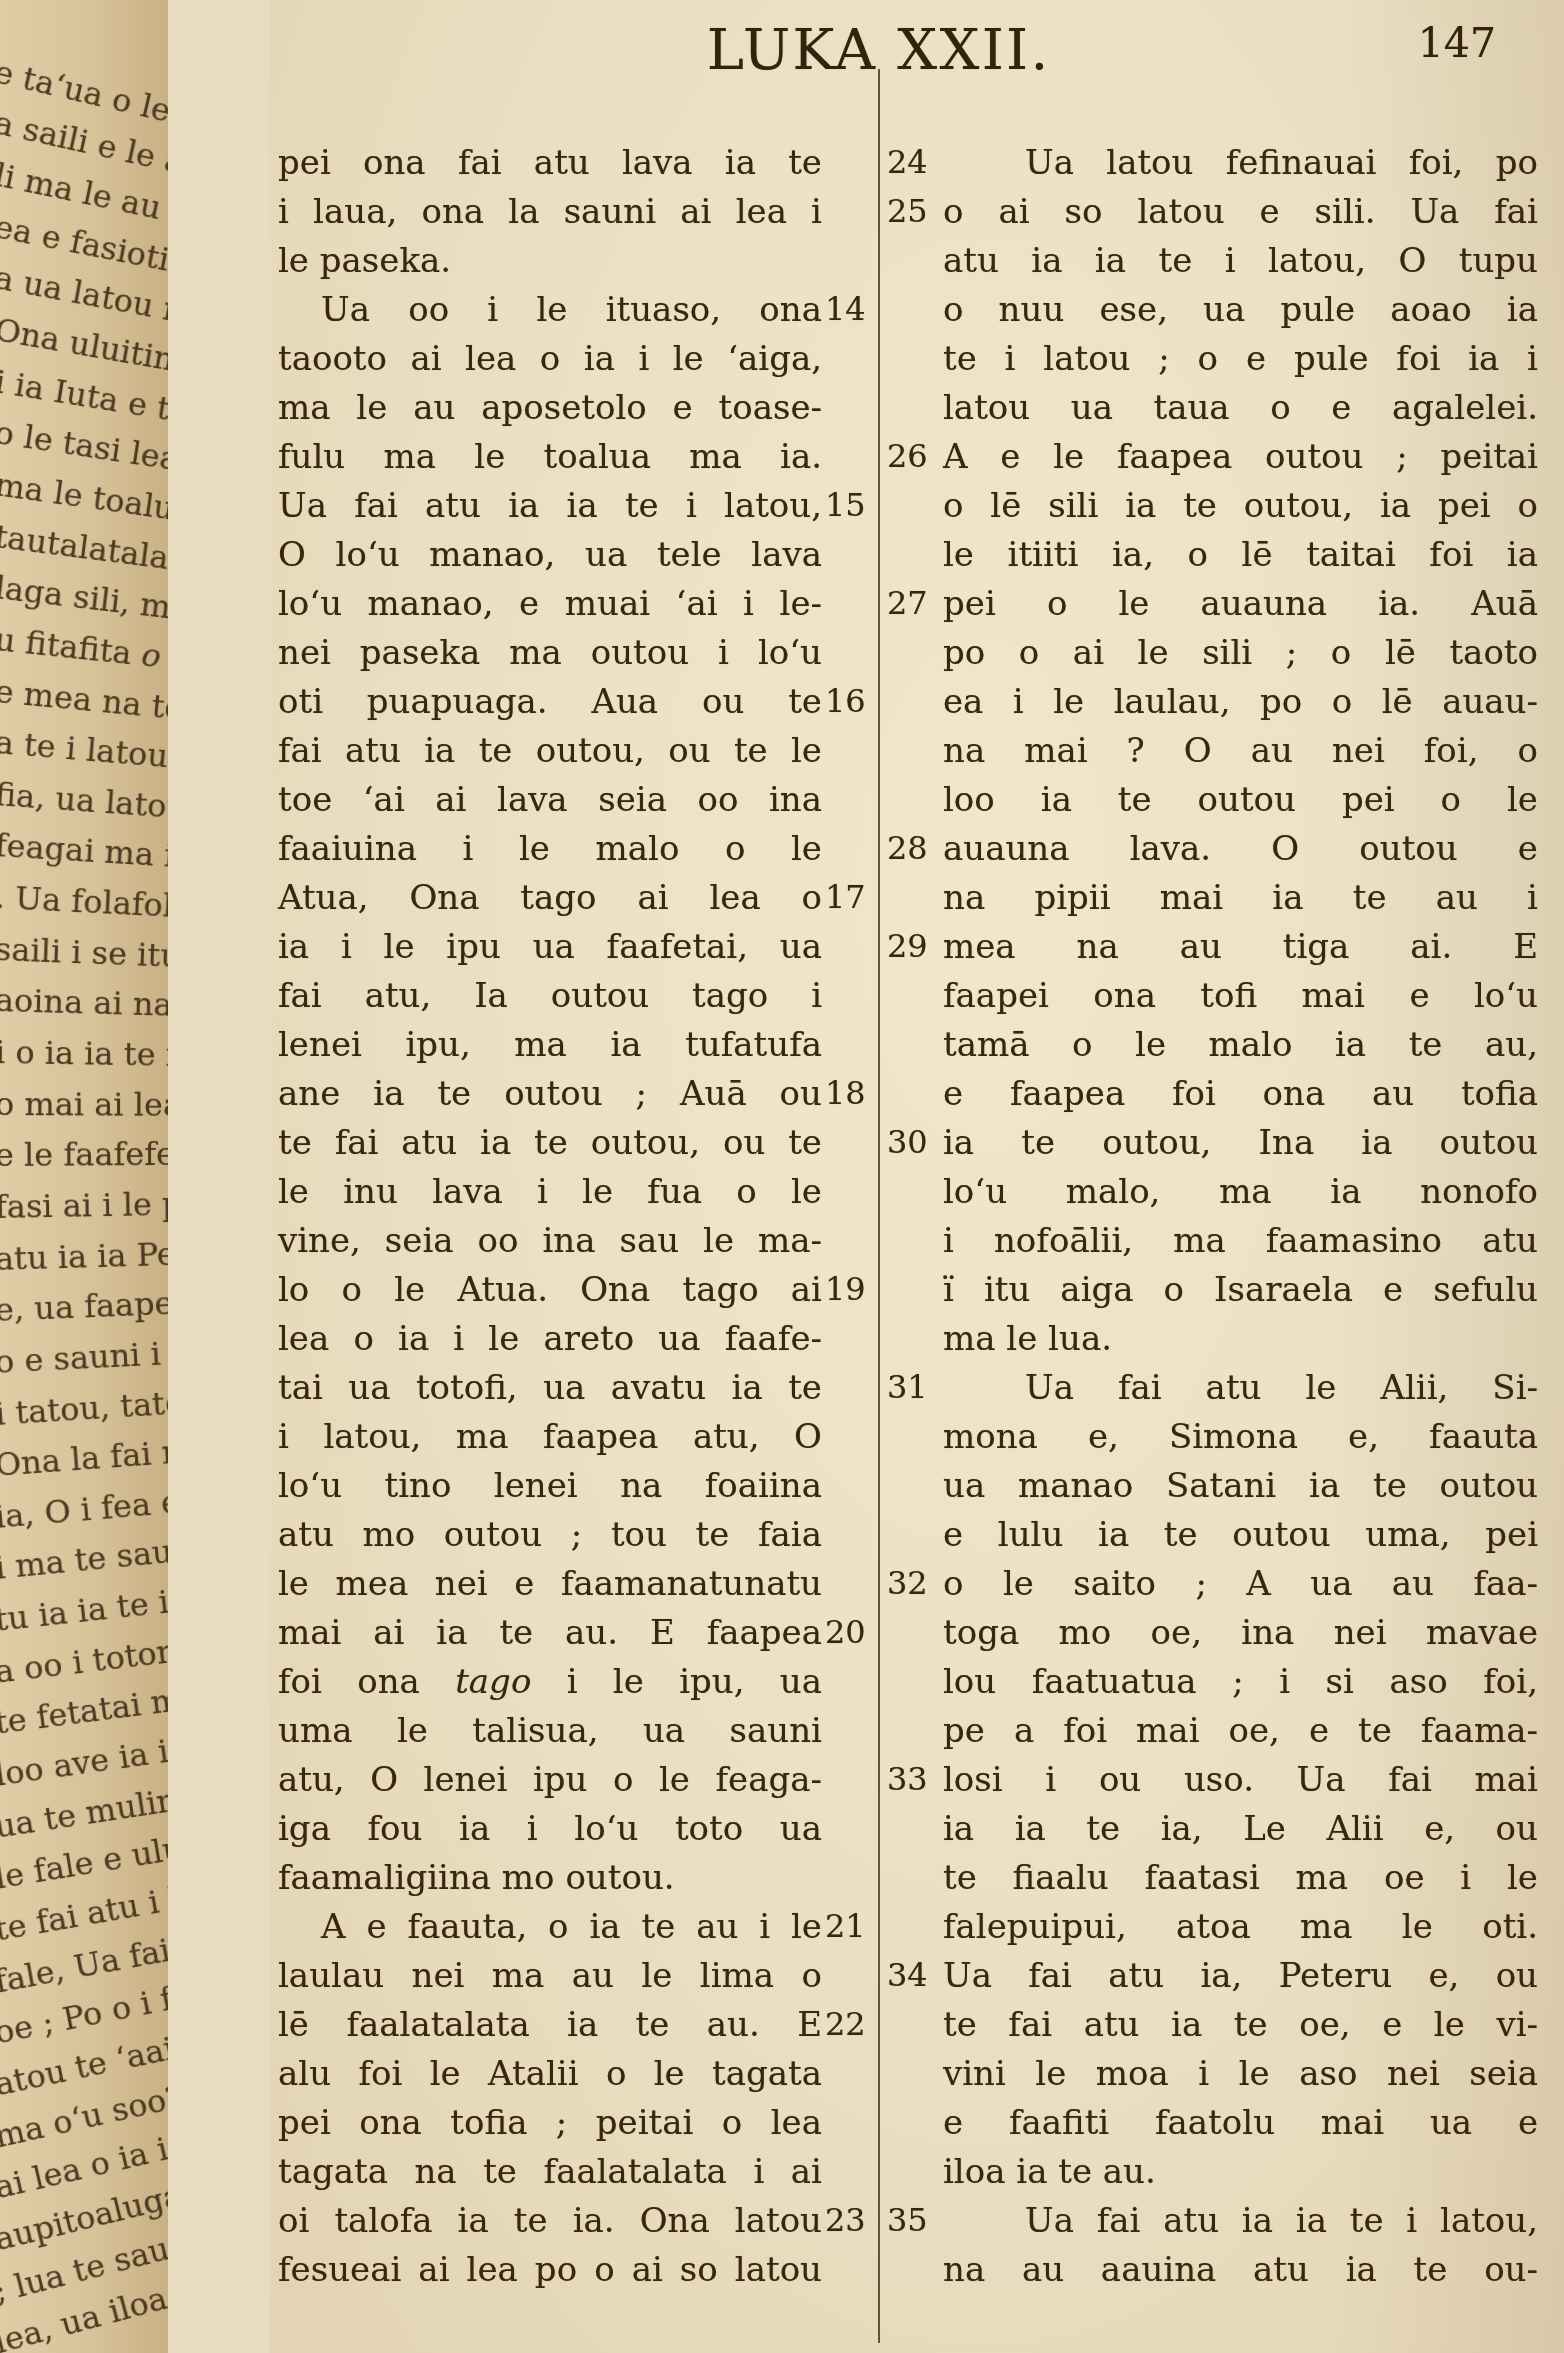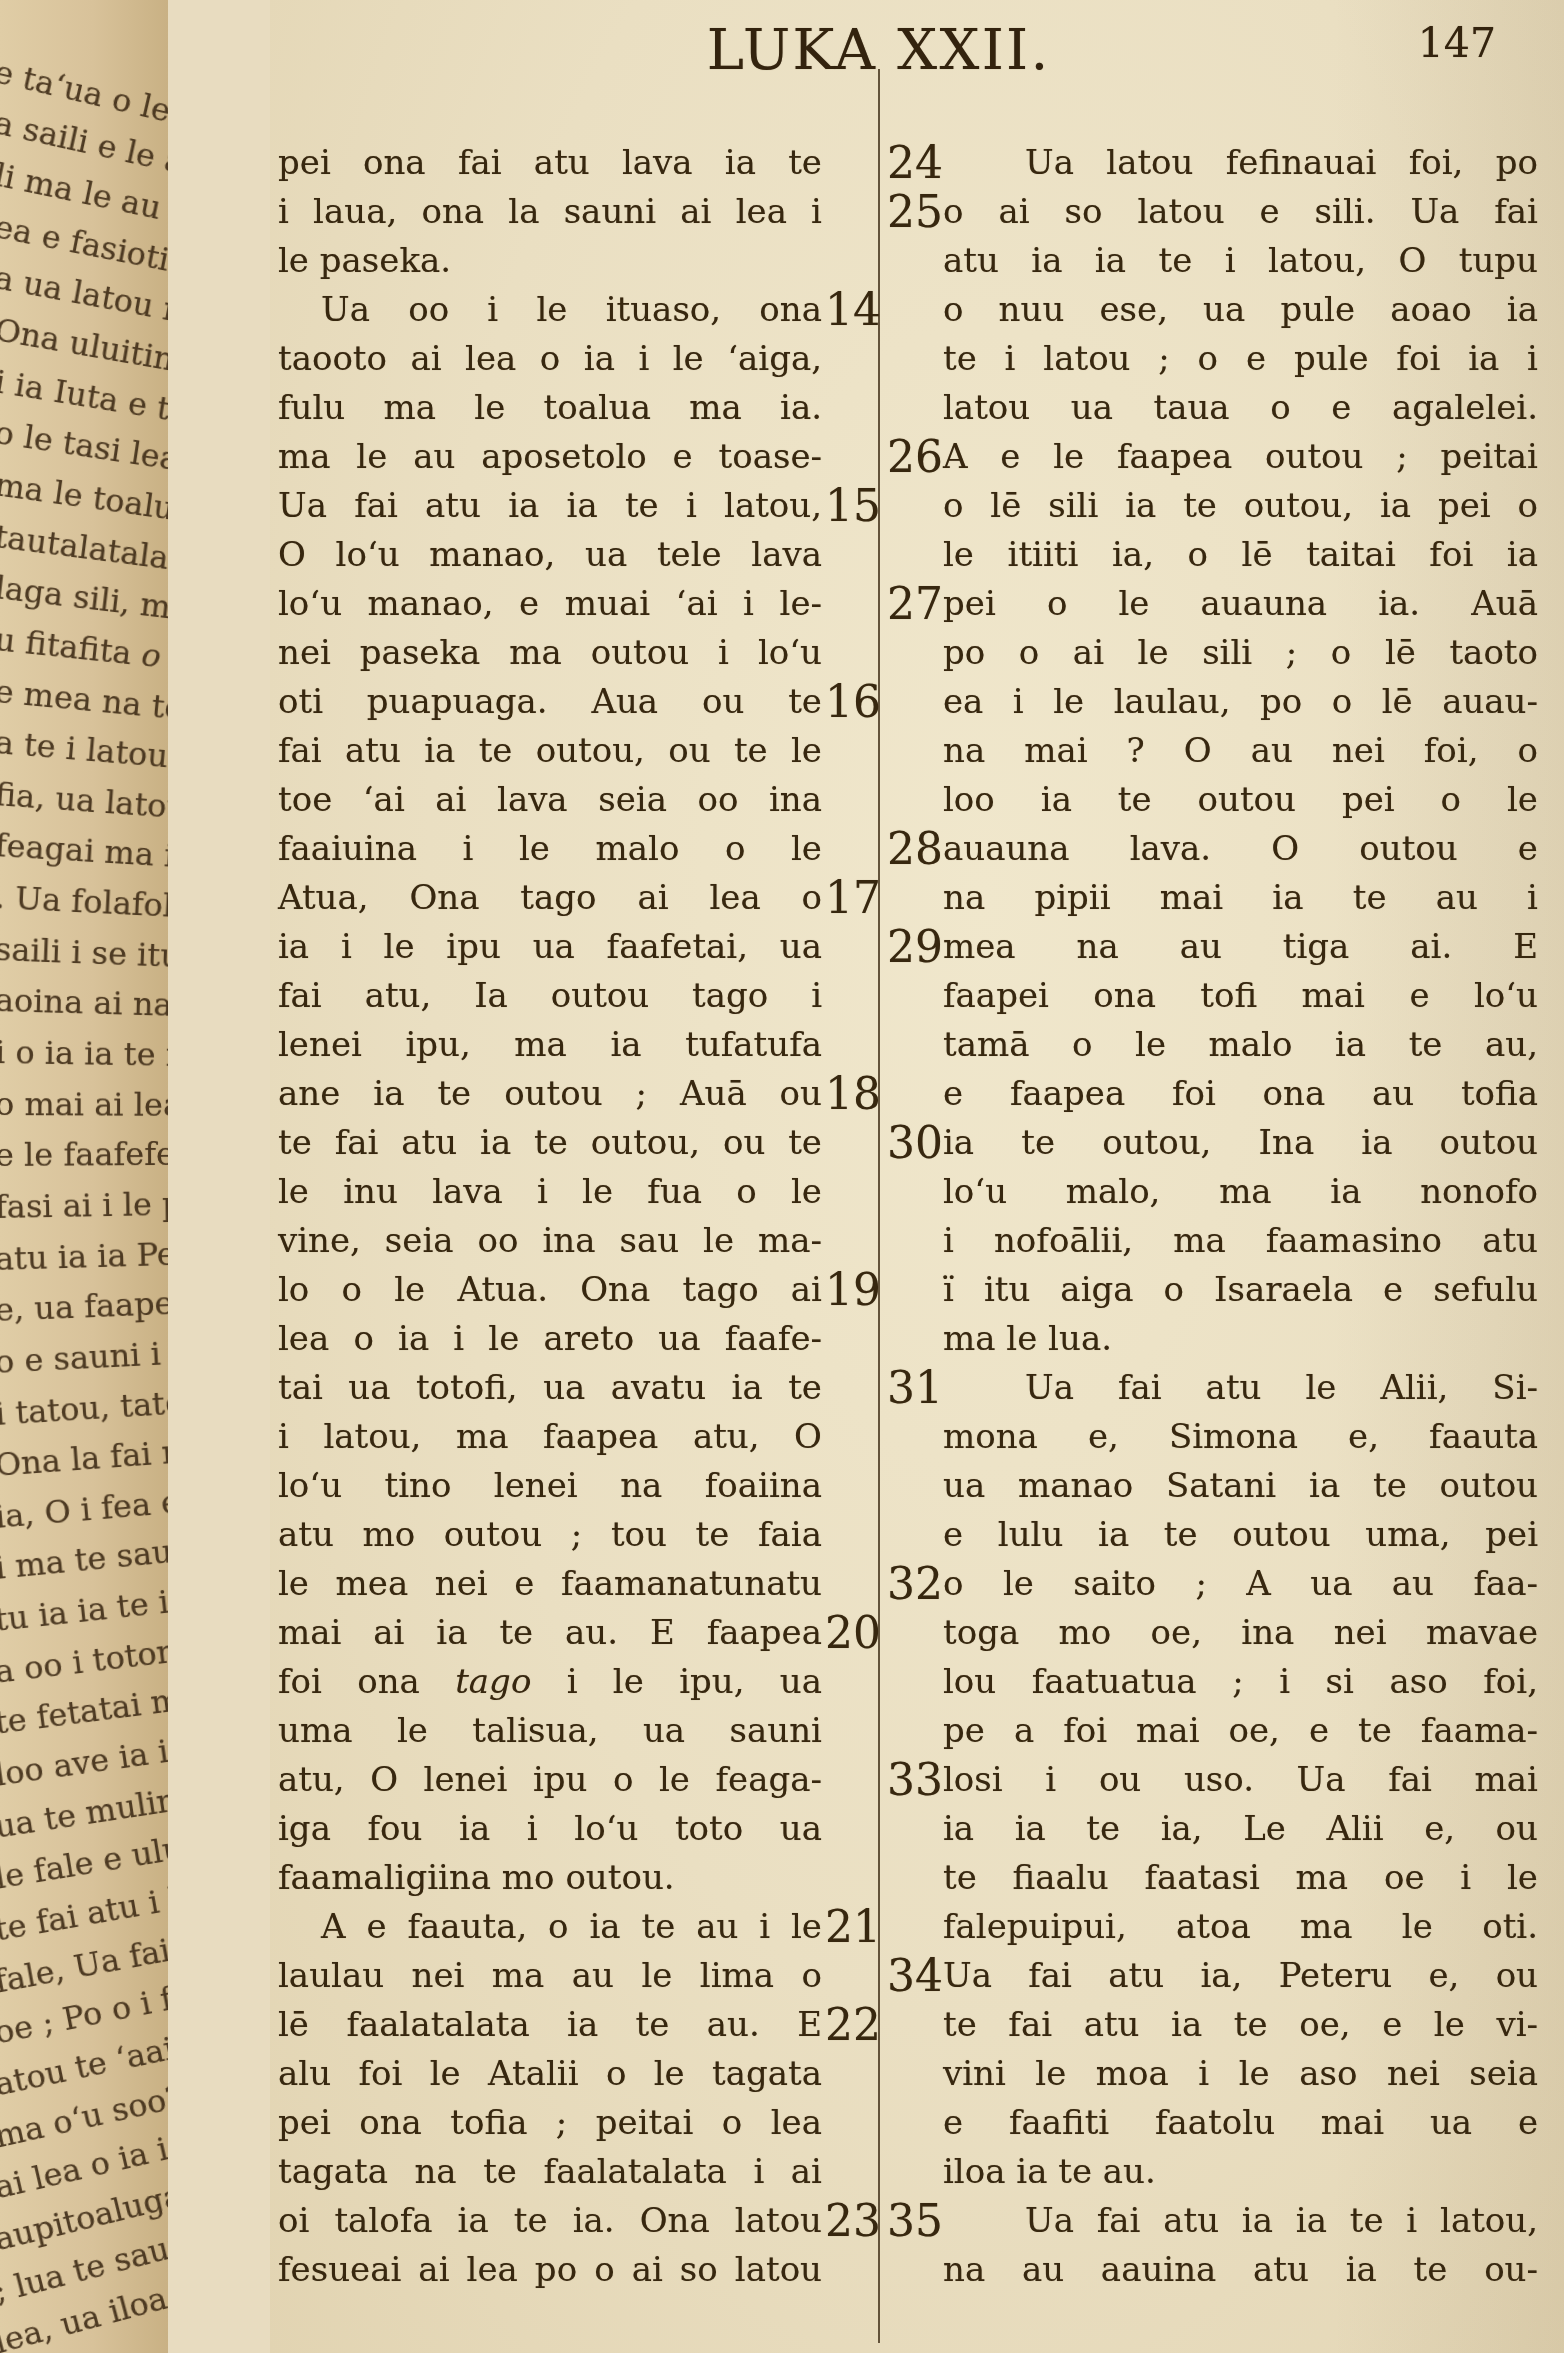--- a/index.html
+++ b/index.html
@@ -75,21 +75,21 @@
     text-justify:inter-word;
     text-shadow:0 0 0.8px rgba(55,39,15,.4);
     white-space:nowrap;
   }
   .line.nojust{text-align-last:left;}
   #col-left  .line.indent{padding-left:43px;}
   #col-right .line.indent{padding-left:82px;}
 
   .verse{
     position:absolute;top:0;
-    font-size:44px;line-height:49px;
+    font-size:32px;line-height:49px;
     text-shadow:0 0 0.8px rgba(55,39,15,.4);
   }
   .verse.right{right:-64px;width:61px;text-align:center;}
   .verse.left {left:-56px;width:52px;text-align:left;}
 </style>
 </head>
 <body>
 
 <div id="stage">
 
@@ -149,22 +149,22 @@
     <div class="page-number">147</div>
 
     <div id="column-divider"></div>
 
     <div id="col-left" class="col">
         <div class="line">pei ona fai atu lava ia te</div>
         <div class="line">i laua, ona la sauni ai lea i</div>
         <div class="line nojust">le paseka.</div>
         <div class="line indent">Ua oo i le ituaso, ona<span class="verse right">14</span></div>
         <div class="line">taooto ai lea o ia i le ‘aiga,</div>
+        <div class="line">ma le au aposetolo e toase-</div>
         <div class="line">fulu ma le toalua ma ia.</div>
-        <div class="line">ma le au aposetolo e toase-</div>
         <div class="line">Ua fai atu ia ia te i latou,<span class="verse right">15</span></div>
         <div class="line">O lo‘u manao, ua tele lava</div>
         <div class="line">lo‘u manao, e muai ‘ai i le-</div>
         <div class="line">nei paseka ma outou i lo‘u</div>
         <div class="line">oti puapuaga.  Aua ou te<span class="verse right">16</span></div>
         <div class="line">fai atu ia te outou, ou te le</div>
         <div class="line">toe ‘ai ai lava seia oo ina</div>
         <div class="line">faaiuina i le malo o le</div>
         <div class="line">Atua,  Ona tago ai lea o<span class="verse right">17</span></div>
         <div class="line">ia i le ipu ua faafetai, ua</div>

